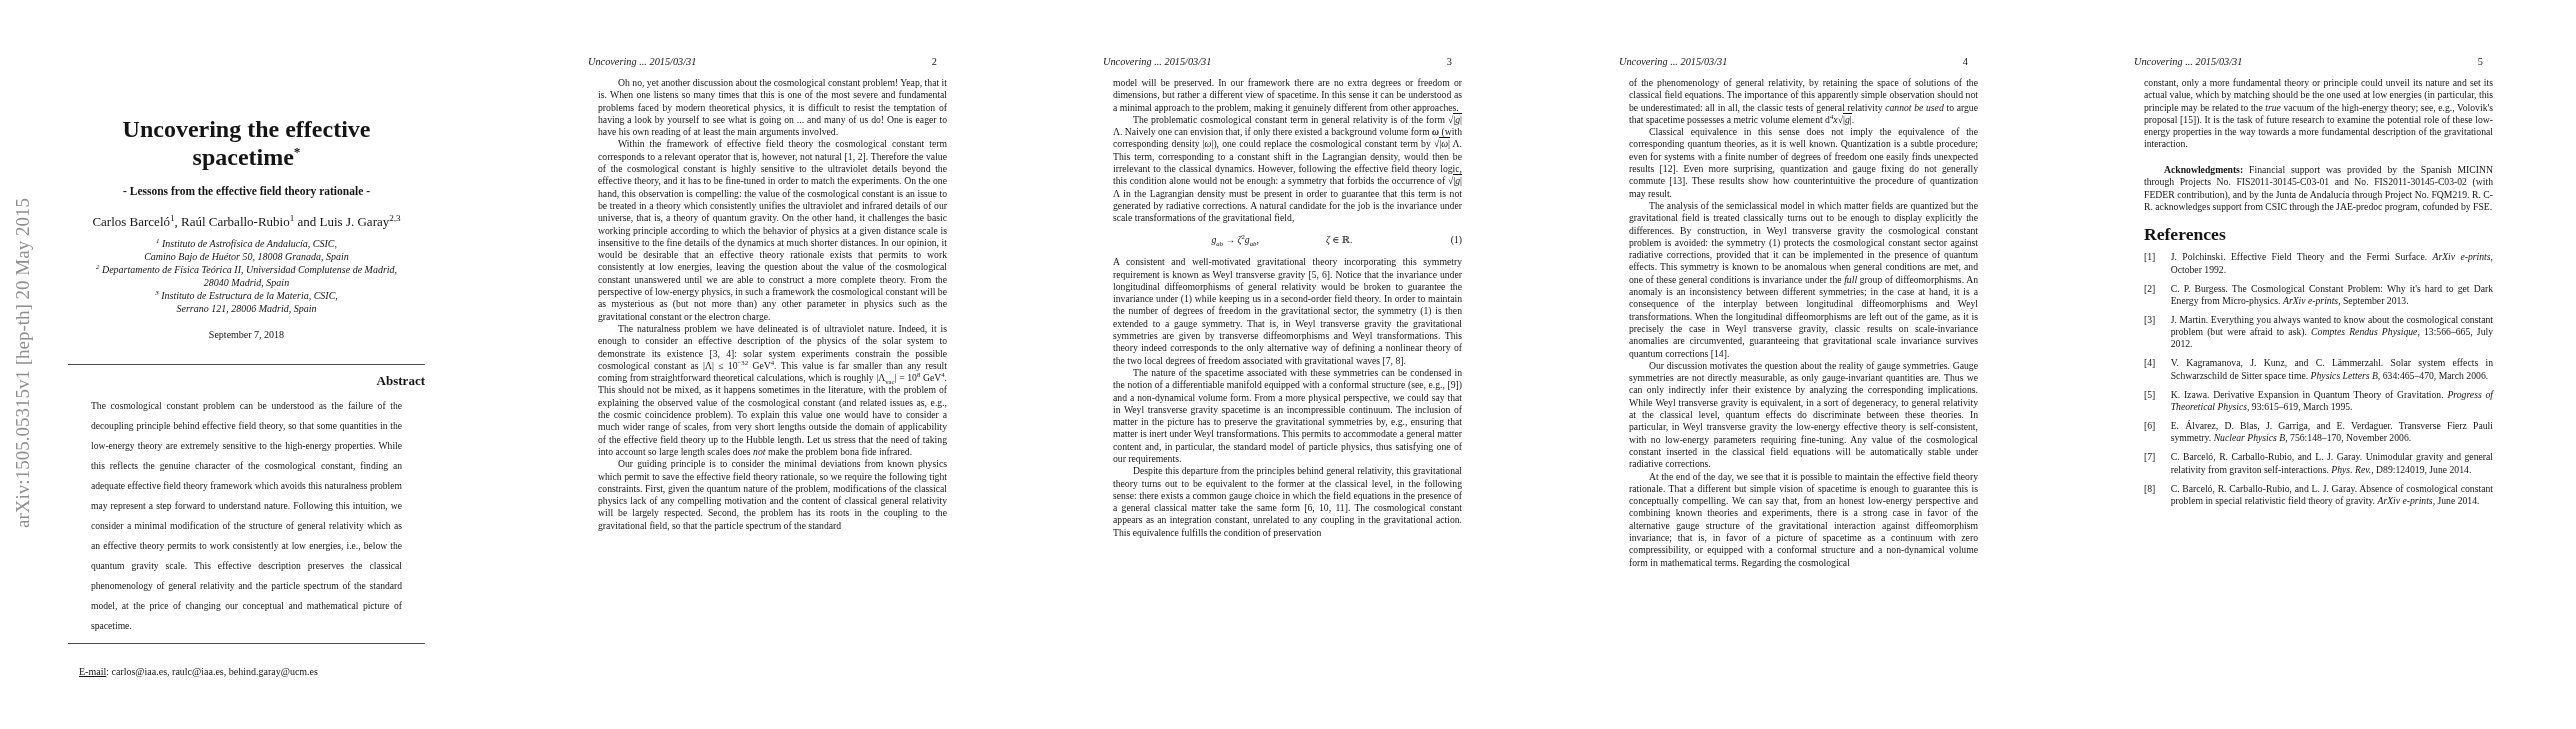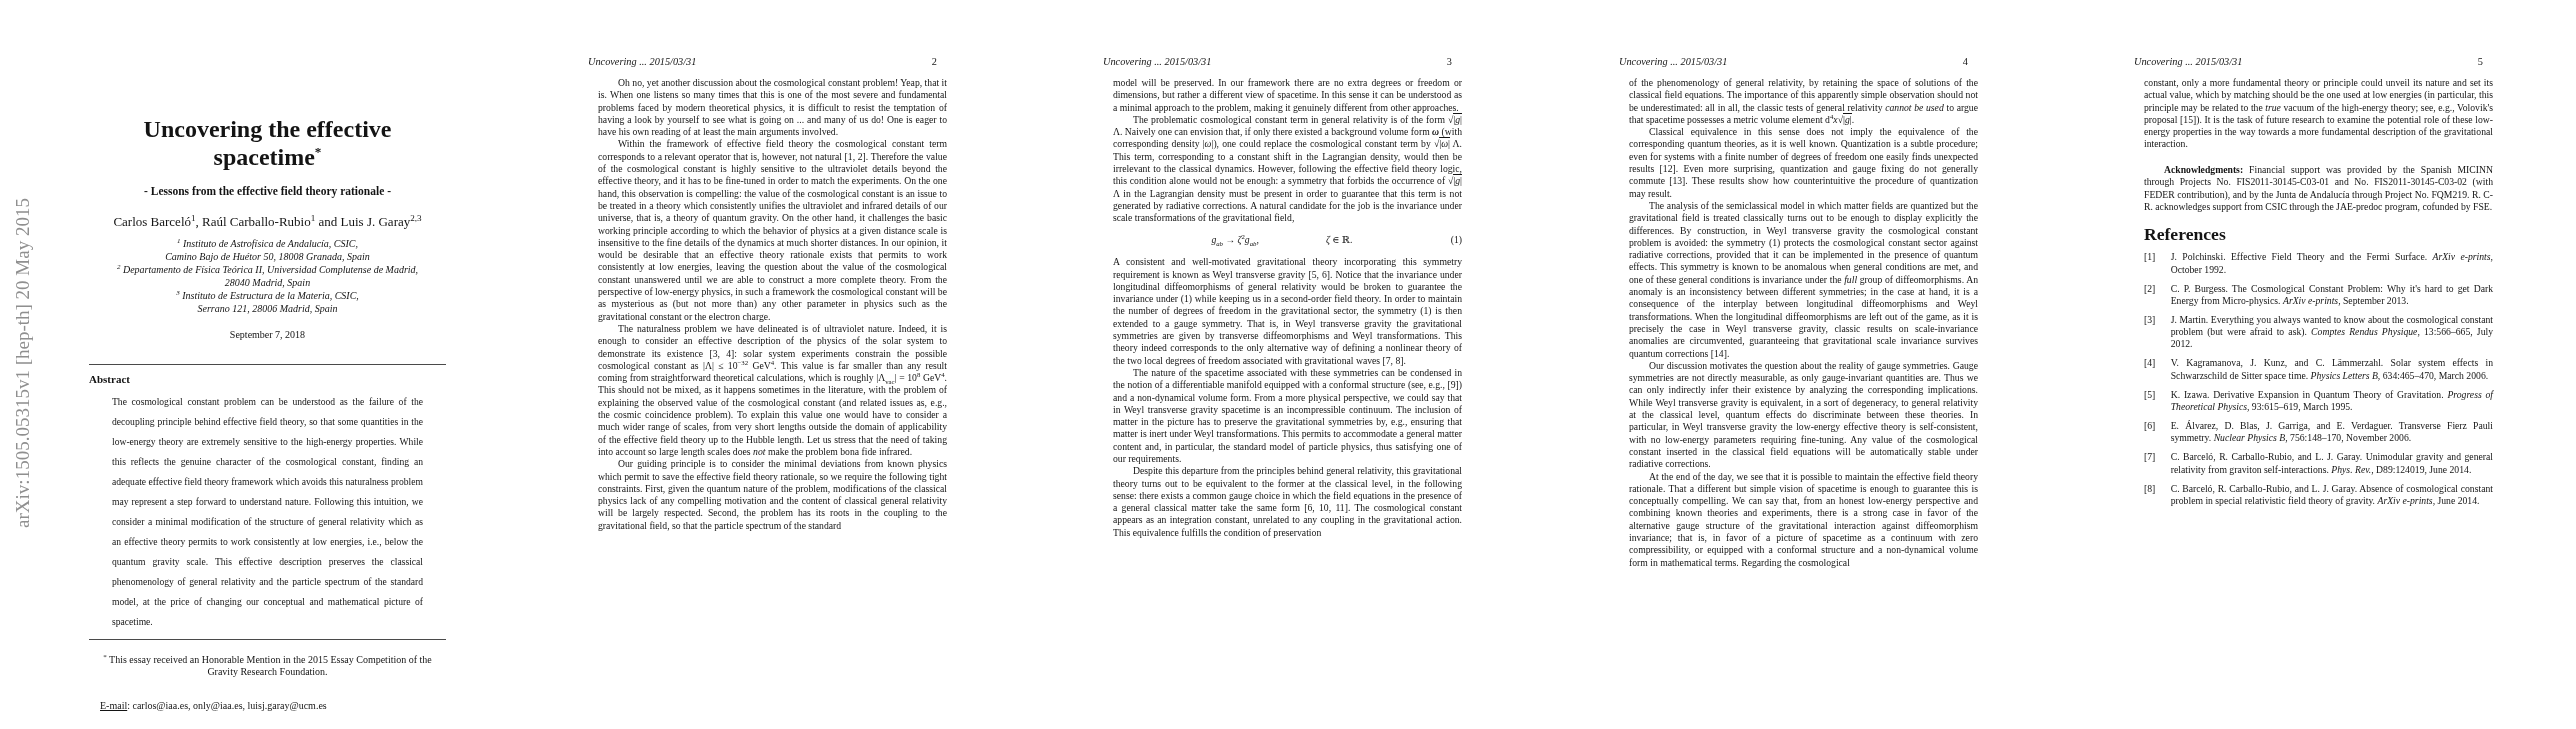--- a/index.html
+++ b/index.html
@@ -34,31 +34,31 @@
   
   .refs-title{font-size:17.6px;font-weight:bold;margin:14.6px 0 11px 0;text-align:left;}
   .ref{display:flex;margin-bottom:6.7px;}
   .ref-label{flex:none;width:20.7px;}
   .ref-text{flex:1;margin-left:6px;text-align:justify;}
 
   
   .watermark{position:absolute;left:-146px;top:351px;width:340px;height:24px;
       transform:rotate(-90deg);text-align:center;color:#8f8f8f;
       font-size:19px;white-space:nowrap;}
-  .tp-inner{position:absolute;left:89px;top:115px;width:357px;}
+  .tp-inner{position:absolute;left:68px;top:115px;width:357px;}
   .t-title{text-align:center;font-size:24px;font-weight:bold;line-height:1.17;}
   .t-title sup{font-size:55%;}
   .t-sub{text-align:center;font-weight:bold;font-size:11.5px;margin-top:13.4px;}
   .t-authors{text-align:center;font-size:13px;margin-top:17px;}
   .t-affs{text-align:center;font-style:italic;font-size:10px;line-height:13px;margin-top:7.3px;}
   .t-date{text-align:center;font-size:10px;margin-top:14.6px;}
   .rule{border:none;border-top:0.9px solid #4a4a4a;margin:0;}
   .rule-top{margin-top:24px;}
   .rule-bottom{margin-top:7.3px;}
-  .abs-title{text-align:left;font-weight:bold;font-size:11px;margin-top:7.3px;}
+  .abs-title{text-align:right;font-weight:bold;font-size:13px;margin-top:7.3px;}
   .abs-text{margin-top:7.3px;padding:0 23px;font-size:9.6px;line-height:20px;text-align:justify;}
   .footnote{margin-top:13.4px;text-align:center;font-size:10px;line-height:12.3px;padding:0 6px;}
   .email{margin-top:22px;font-size:10px;padding-left:11px;}
   .email-label{text-decoration:underline;}
 </style>
 </head>
 <body>
 
 <div class="page" id="page1">
   <div class="watermark">arXiv:1505.05315v1  [hep-th]  20 May 2015</div>
@@ -72,23 +72,22 @@
         <div><sup>2</sup> Departamento de Física Teórica II, Universidad Complutense de Madrid,</div>
         <div>28040 Madrid, Spain</div>
         <div><sup>3</sup> Instituto de Estructura de la Materia, CSIC,</div>
         <div>Serrano 121, 28006 Madrid, Spain</div>
       </div>
     <div class="t-date">September 7, 2018</div>
     <hr class="rule rule-top">
     <div class="abs-title">Abstract</div>
     <div class="abs-text">The cosmological constant problem can be understood as the failure of the decoupling principle behind effective field theory, so that some quantities in the low-energy theory are extremely sensitive to the high-energy properties. While this reflects the genuine character of the cosmological constant, finding an adequate effective field theory framework which avoids this naturalness problem may represent a step forward to understand nature. Following this intuition, we consider a minimal modification of the structure of general relativity which as an effective theory permits to work consistently at low energies, i.e., below the quantum gravity scale. This effective description preserves the classical phenomenology of general relativity and the particle spectrum of the standard model, at the price of changing our conceptual and mathematical picture of spacetime.</div>
     <hr class="rule rule-bottom">
-    <div class="footnote"><sup>*</sup> This essay received an Honorable Mention in the 2015 Essay Competition of the Gravity Research Foundation.</div>
     <div class="email">
-      <span class="email-label">E-mail</span><span>: carlos@iaa.es, only@iaa.es, luisj.garay@ucm.es</span>
+      <span class="email-label">E-mail</span><span>: carlos@iaa.es, raulc@iaa.es, behind.garay@ucm.es</span>
     </div>
   </div>
 </div>
 
 <div class="page" id="page2">
   <div class="ph">
     <span class="ph-left">Uncovering ... 2015/03/31</span>
     <span class="ph-num">2</span>
   </div>
   <div class="page-body">

